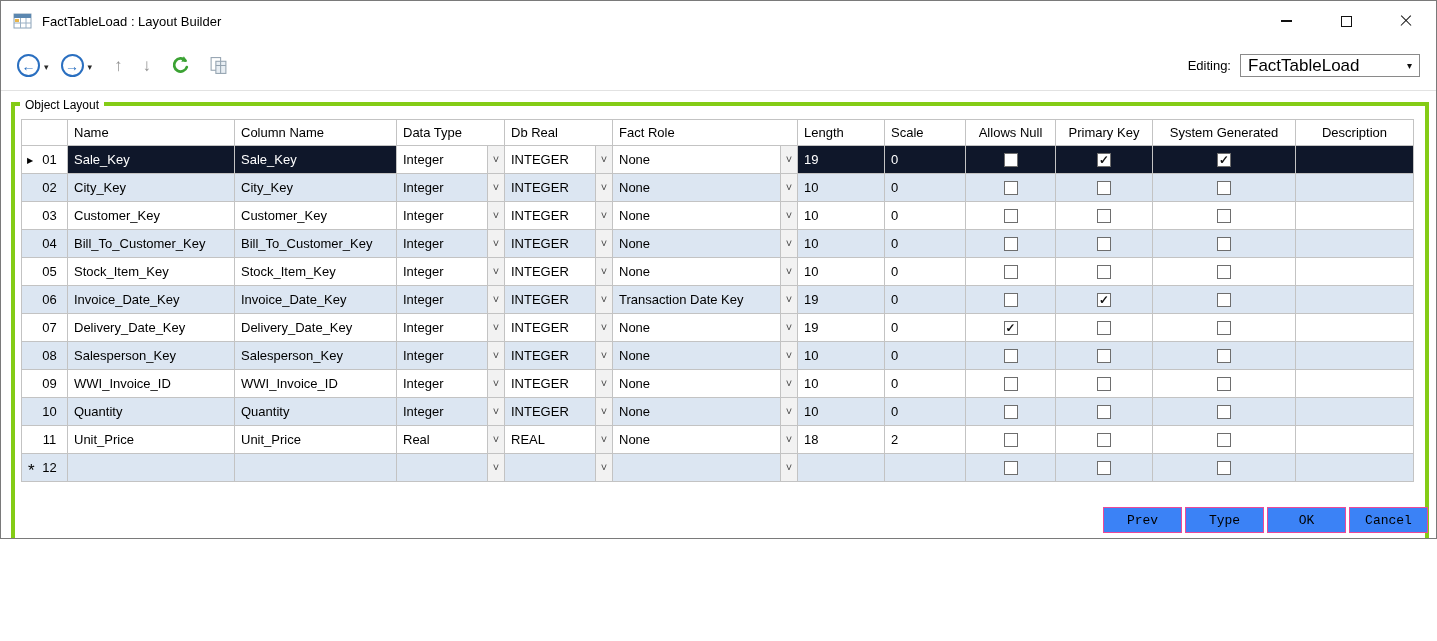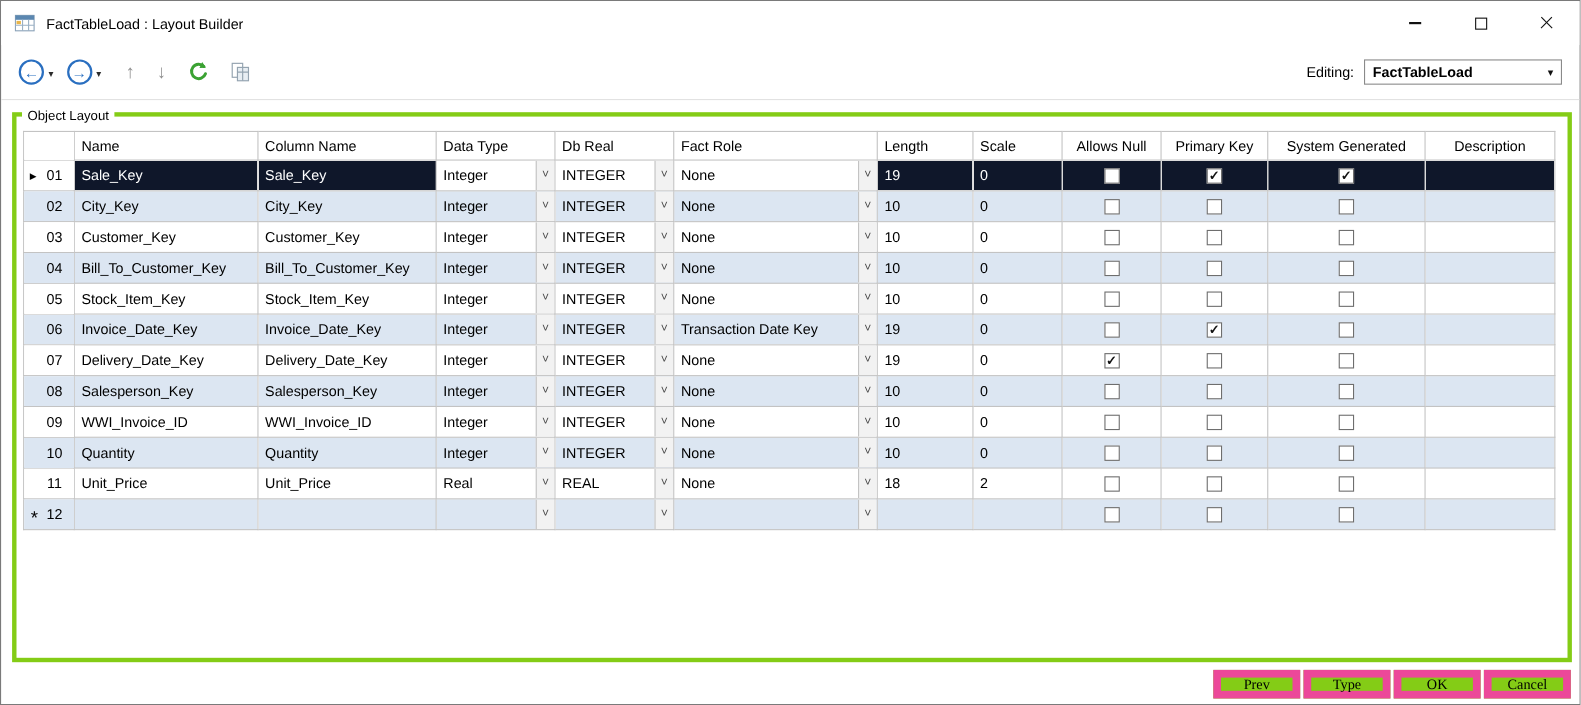--- a/index.html
+++ b/index.html
@@ -1,18 +1,18 @@
 <!DOCTYPE html>
 <html><head>
 <meta charset="utf-8">
 <style>
   * { box-sizing: border-box; margin: 0; padding: 0; }
   html,body { background:#fff; }
   body { font-family:"Liberation Sans", sans-serif; font-size:13px; color:#000; }
-  .window { position:relative; width:1437px; height:641px; background:#fff; border:1px solid #7a7a7a; overflow:hidden; }
+  .window { position:relative; width:1437px; height:539px; background:#fff; border:1px solid #7a7a7a; overflow:hidden; }
 
   
   .titlebar { height:40px; display:flex; align-items:center; padding-left:12px; background:#fff; }
   .title-icon { width:20px; height:18px; margin-right:9px; flex:0 0 auto; }
   .title-text { font-size:13px; }
   .win-controls { margin-left:auto; display:flex; height:100%; }
   .win-btn { width:60px; height:100%; display:flex; align-items:center; justify-content:center; cursor:default; }
   .mini-glyph { width:11px; height:1.4px; background:#111; }
   .maxi-glyph { width:11px; height:11px; border:1.4px solid #111; }
   .x-icon { position:relative; width:14px; height:14px; }
@@ -24,21 +24,21 @@
   .toolbar { height:50px; display:flex; align-items:center; padding:0 16px; border-bottom:1px solid #e2e2e2; }
   .nav-circle { width:23px; height:23px; border-radius:50%; border:2px solid #2a6fc0; color:#2a6fc0;
                 display:flex; align-items:center; justify-content:center; font-size:14px; font-weight:bold; flex:0 0 auto; }
   .caret { font-size:9px; color:#2b2b2b; margin:2px 12px 0 4px; }
   .arrow-gray { font-size:17px; color:#8f8f8f; margin:0 10px; font-weight:bold; }
   .tb-icon { margin:0 9px; display:flex; align-items:center; }
   .editing { margin-left:auto; display:flex; align-items:center; gap:9px; }
   .editing-label { font-size:13px; }
   .editing-combo { width:180px; height:23px; border:1px solid #8a8a8a; background:#fff;
                    display:flex; align-items:center; padding:0 7px; }
-  .editing-combo .val { flex:1; font-size:13px;font-weight:bold; }
+  .editing-combo .val { flex:1; font-size:17px; }
   .editing-combo .arrow { font-size:10px; color:#111; }
 
   
   .groupbox { position:absolute; left:10px; top:101px; width:1418px; height:500px; border:4px solid #84cc16; background:#fff; }
   .group-label { position:absolute; top:-8px; left:5px; background:#fff; padding:0 5px; font-size:12px; }
 
   
   .grid-wrap { position:absolute; left:6px; top:13px; }
   table.grid { border-collapse:collapse; table-layout:fixed; width:1392px; font-size:13px;padding-left:40px; }
   .grid th, .grid td { border:1px solid #c3c3c3; overflow:hidden; white-space:nowrap; }
@@ -59,22 +59,22 @@
   .combo-text { flex:1; display:flex; align-items:center; padding-left:6px; overflow:hidden; }
   .combo-btn { width:17px; flex:0 0 auto; background:#f2f2f2; border-left:1px solid #c3c3c3;
                display:flex; align-items:center; justify-content:center; }
   .combo-btn .chev { font-size:11px; color:#4a4a4a; line-height:1; }
   td.checkcell { text-align:center; padding:0; }
   .cb { width:14px; height:14px; border:1px solid #6e6e6e; background:#fff; margin:0 auto;
         display:flex; align-items:center; justify-content:center; font-size:12px; font-weight:bold; color:#111; line-height:1; }
 
   
   .footer { position:absolute; right:8px; bottom:5px; display:flex; gap:3px; }
-  .btn { width:79px; height:26px; background:#84cc16; border:7px solid #ec4899; font-size:13px;
-         display:flex; align-items:center; justify-content:center; font-family:Liberation Serif, serif; }
+  .btn { width:79px; height:26px; background:#3b82f6; border:1px solid #ec4899; font-size:13px;
+         display:flex; align-items:center; justify-content:center; font-family:Liberation Mono, monospace; }
 </style>
 </head>
 <body>
 
 <div class="window">
 
   <div class="titlebar">
     <svg class="title-icon" viewBox="0 0 20 18">
       <rect x="1" y="2" width="17" height="14" fill="#ffffff" stroke="#8aa2b8"></rect>
       <rect x="1" y="2" width="17" height="4" fill="#5b87b0"></rect>

